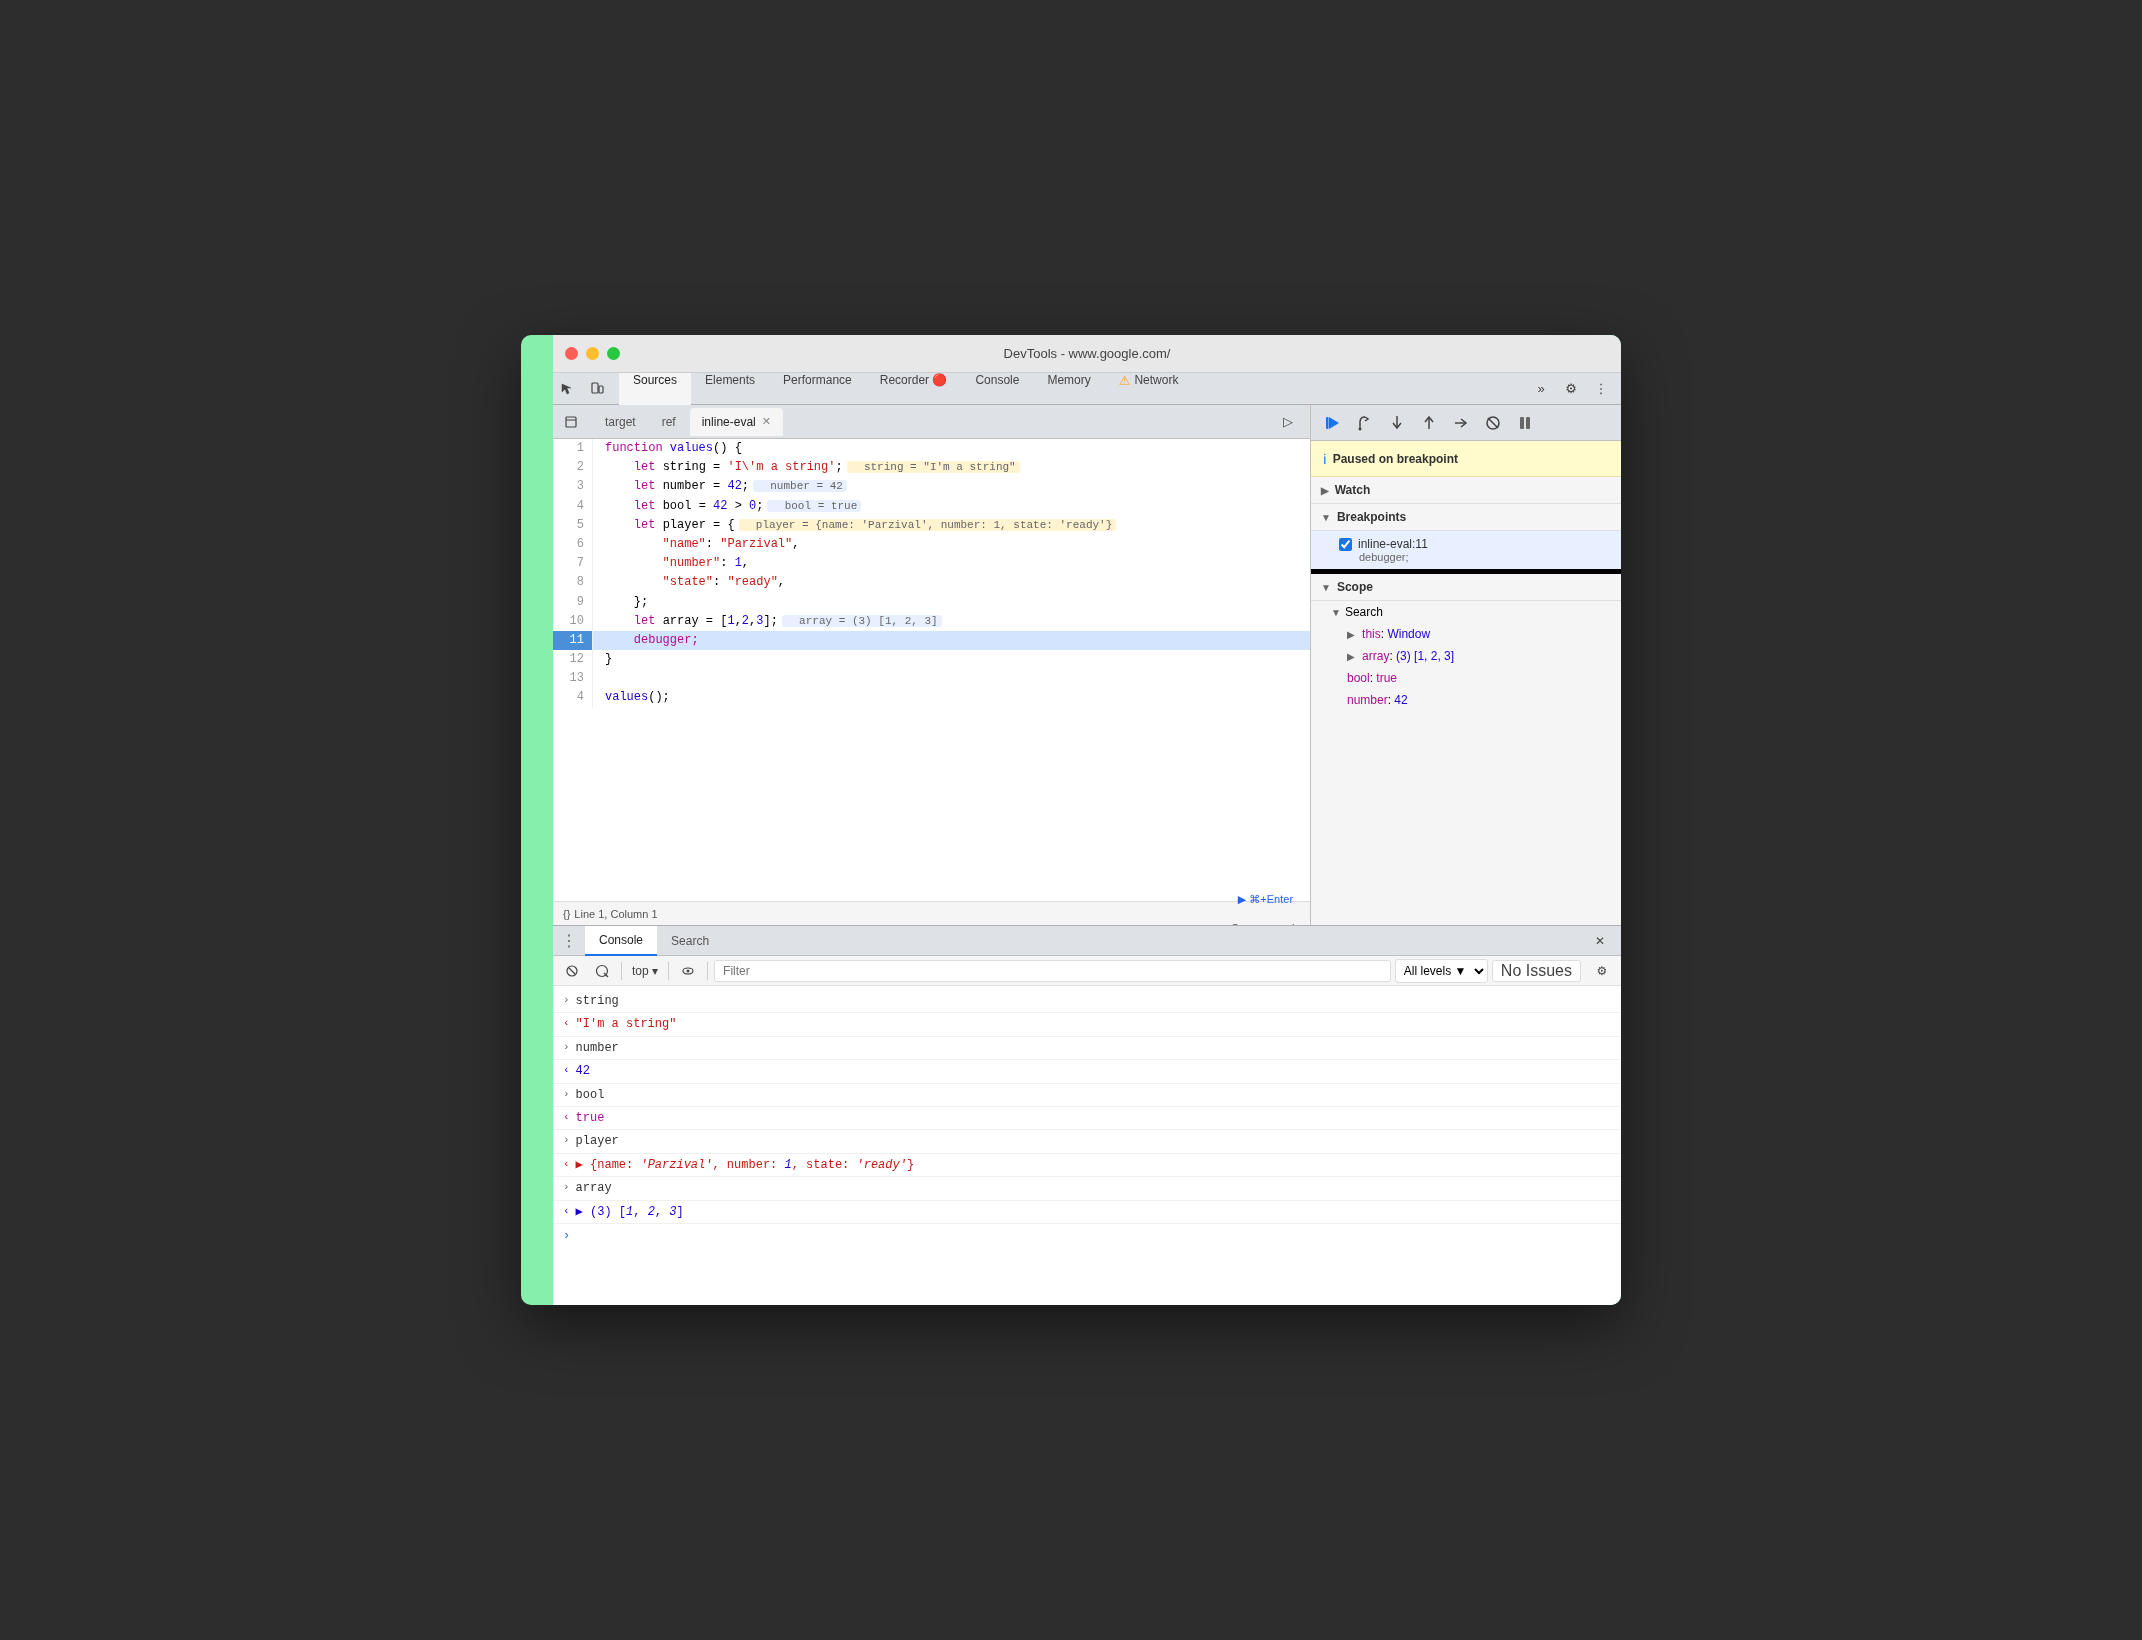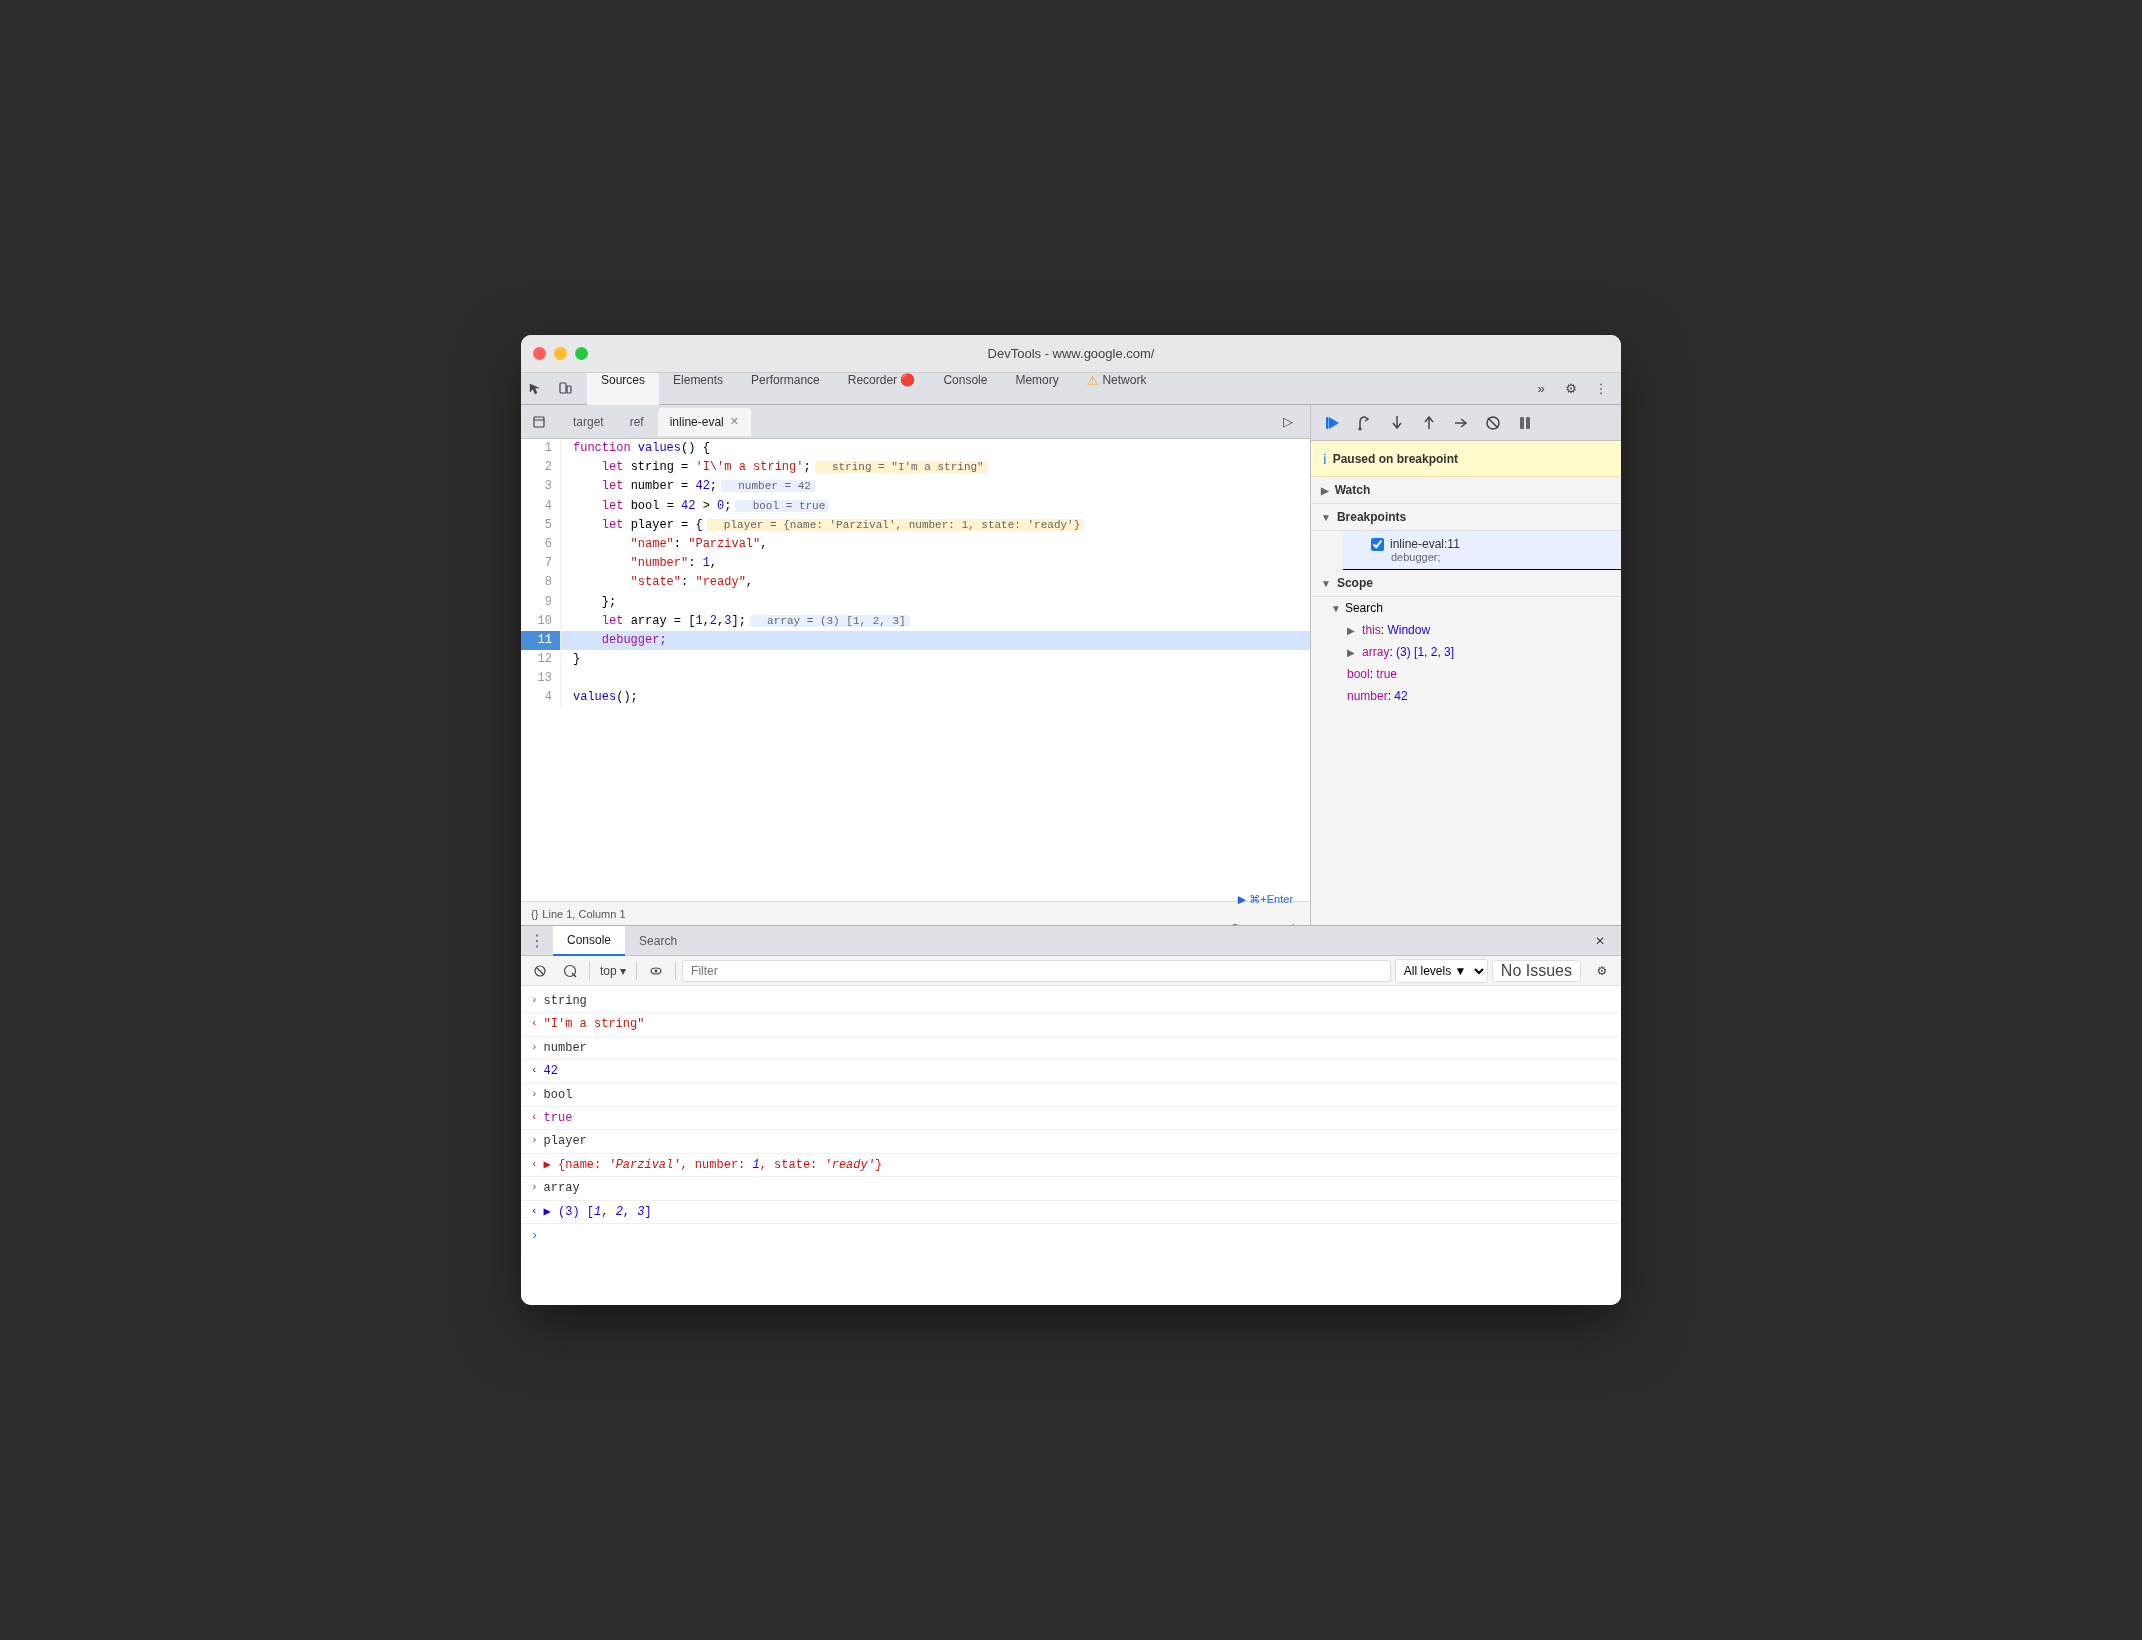--- a/index.html
+++ b/index.html
@@ -7,24 +7,25 @@
       font-family: -apple-system, BlinkMacSystemFont, 'Segoe UI', sans-serif;
       background: #2d2d2d;
       display: flex;
       justify-content: center;
       align-items: center;
       min-height: 100vh;
       padding: 20px;
     }
     .window {
       width: 1100px;
-      background: #f0abfc;
+      background: #86efac;
       border-radius: 10px;
       overflow: hidden;
       box-shadow: 0 20px 60px rgba(0,0,0,0.5);
+      padding-left: 32px;
     }
     
     .title-bar {
       background: #e8e8e8;
       height: 38px;
       display: flex;
       align-items: center;
       padding: 0 12px;
       border-bottom: 1px solid #ccc;
       position: relative;
@@ -287,22 +288,21 @@
       border-bottom: 1px solid #e0e0e0;
     }
     .section-arrow {
       margin-right: 6px;
       font-size: 10px;
       color: #666;
     }
     .breakpoint-item {
       padding: 6px 12px 6px 28px;
       background: #e8f0ff;
-      border-bottom: 1px solid #000000;
-      margin-left: 32px;
+      border-bottom: 5px solid #000000;
     }
     .breakpoint-item label {
       display: flex;
       align-items: center;
       gap: 6px;
       cursor: pointer;
     }
     .bp-checkbox {
       accent-color: #1a73e8;
     }

